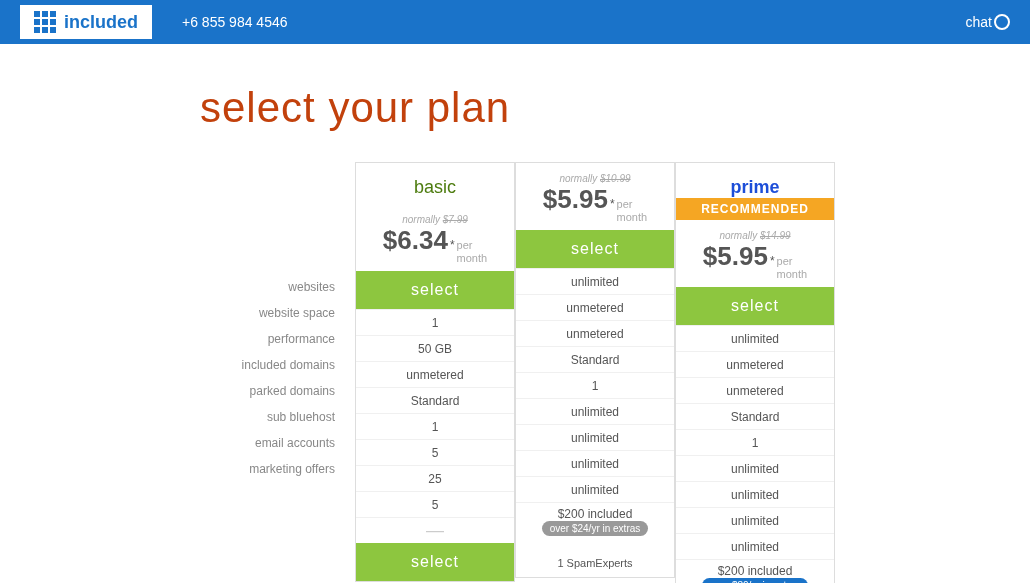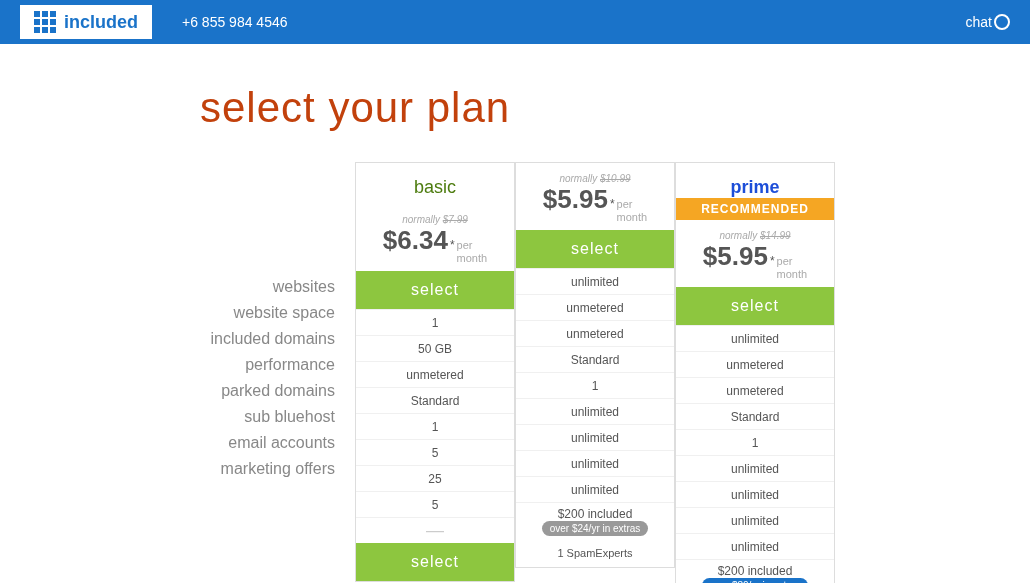--- a/index.html
+++ b/index.html
@@ -57,21 +57,21 @@
     }
 
     
     .feature-labels {
       display: flex;
       flex-direction: column;
       padding-top: 112px;
       min-width: 160px;
       text-align: left;
       padding-right: 20px;
-      font-size: 16px;
+      font-size: 12px;
       color: #888;
     }
     .feature-label {
       height: 26px;
       display: flex;
       align-items: center;
       justify-content: flex-end;
     }
 
     
@@ -186,21 +186,21 @@
       align-items: center;
       justify-content: center;
       flex-direction: column;
     }
     .extras-badge-gray {
       background: #999;
       color: #fff;
       font-size: 10px;
       border-radius: 10px;
       padding: 2px 8px;
-      margin-bottom: 9px;
+      margin-bottom: 19px;
       white-space: nowrap;
     }
     .extras-badge-blue {
       background: #1a73c9;
       color: #fff;
       font-size: 10px;
       border-radius: 10px;
       padding: 2px 8px;
       margin-bottom: 3px;
       white-space: nowrap;
@@ -254,22 +254,22 @@
 
 <div class="page-title-area">
   <h1 class="page-title">select your plan</h1>
 </div>
 
 <div class="plans-wrapper">
 
   <div class="feature-labels">
     <div class="feature-label">websites</div>
     <div class="feature-label">website space</div>
+    <div class="feature-label">performance</div>
     <div class="feature-label">included domains</div>
-    <div class="feature-label">performance</div>
     <div class="feature-label">parked domains</div>
     <div class="feature-label">sub bluehost</div>
     <div class="feature-label">email accounts</div>
     <div class="feature-label">marketing offers</div>
   </div>
 
   <div class="plan-card">
     <div class="plan-name-area">basic</div>
     <div class="pricing-area">
       <div class="normally-text">

